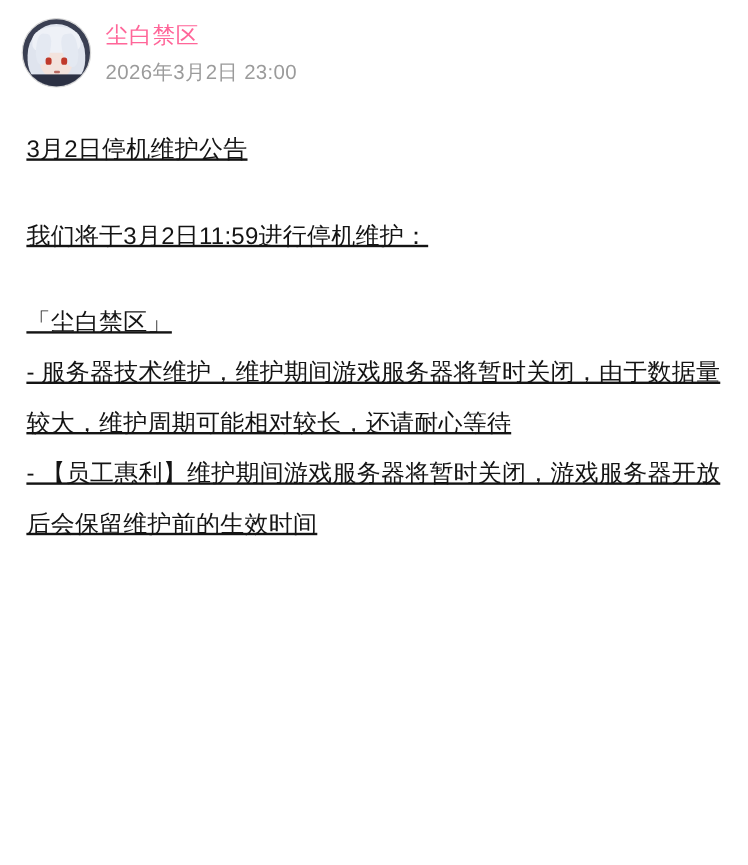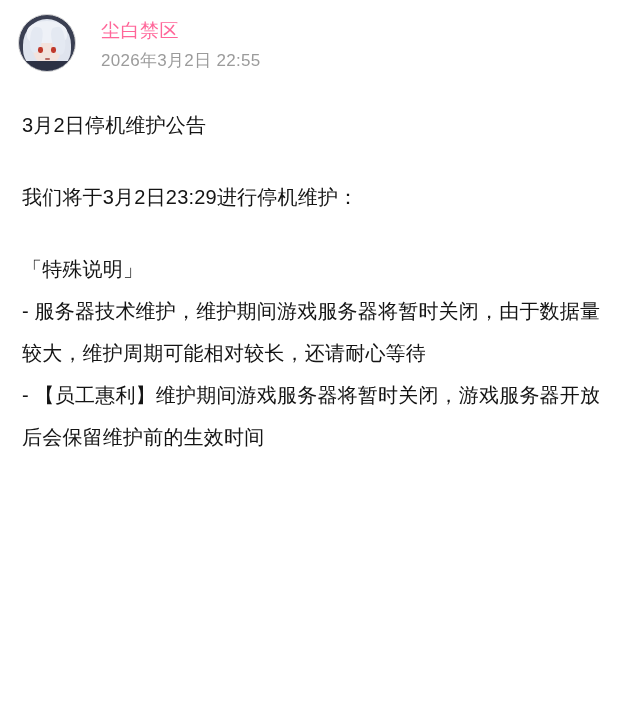--- a/index.html
+++ b/index.html
@@ -17,23 +17,22 @@
   .page {
     position: relative;
     width: 623px;
     height: 721px;
     background: #ffffff;
     box-sizing: border-box;
   }
   
   .post-header {
     display: flex;
-    align-items: flex-start;
+    align-items: center;
     padding: 14px 0 0 18px;
-    gap: 13px;
   }
   .avatar {
     width: 56px;
     height: 56px;
     border-radius: 50%;
     flex: 0 0 56px;
     background: #3a3f52;
     position: relative;
     overflow: hidden;
     border: 1px solid #d8d8d8;
@@ -134,20 +133,21 @@
   .post-body {
     padding: 30px 22px 0 22px;
     font-size: 20px;
     line-height: 42px;
     color: #141414;
     letter-spacing: 0.2px;
   }
   .para {
     margin: 0 0 30px 0;
     white-space: pre-wrap;
+    text-decoration: underline;
   }
   .para.block {
     margin-bottom: 0;
   }
 </style>
 </head>
 <body>
 
 <div class="page">
 
@@ -158,25 +158,25 @@
       <div class="hair-front"></div>
       <div class="bang-l"></div>
       <div class="bang-r"></div>
       <div class="eye-l"></div>
       <div class="eye-r"></div>
       <div class="mouth"></div>
       <div class="collar"></div>
     </div>
     <div class="header-text">
       <div class="account-name">尘白禁区</div>
-      <div class="post-date">2026年3月2日 22:55</div>
+      <div class="post-date">2026年3月2日 23:00</div>
     </div>
   </div>
 
   <div class="post-body">
     <p class="para">3月2日停机维护公告</p>
-    <p class="para">我们将于3月2日23:29进行停机维护：</p>
-    <p class="para block">「特殊说明」</p>
+    <p class="para">我们将于3月2日11:59进行停机维护：</p>
+    <p class="para block">「尘白禁区」</p>
     <p class="para block">- 服务器技术维护，维护期间游戏服务器将暂时关闭，由于数据量较大，维护周期可能相对较长，还请耐心等待</p>
     <p class="para block">- 【员工惠利】维护期间游戏服务器将暂时关闭，游戏服务器开放后会保留维护前的生效时间</p>
   </div>
 
 </div>
 
 </body></html>

